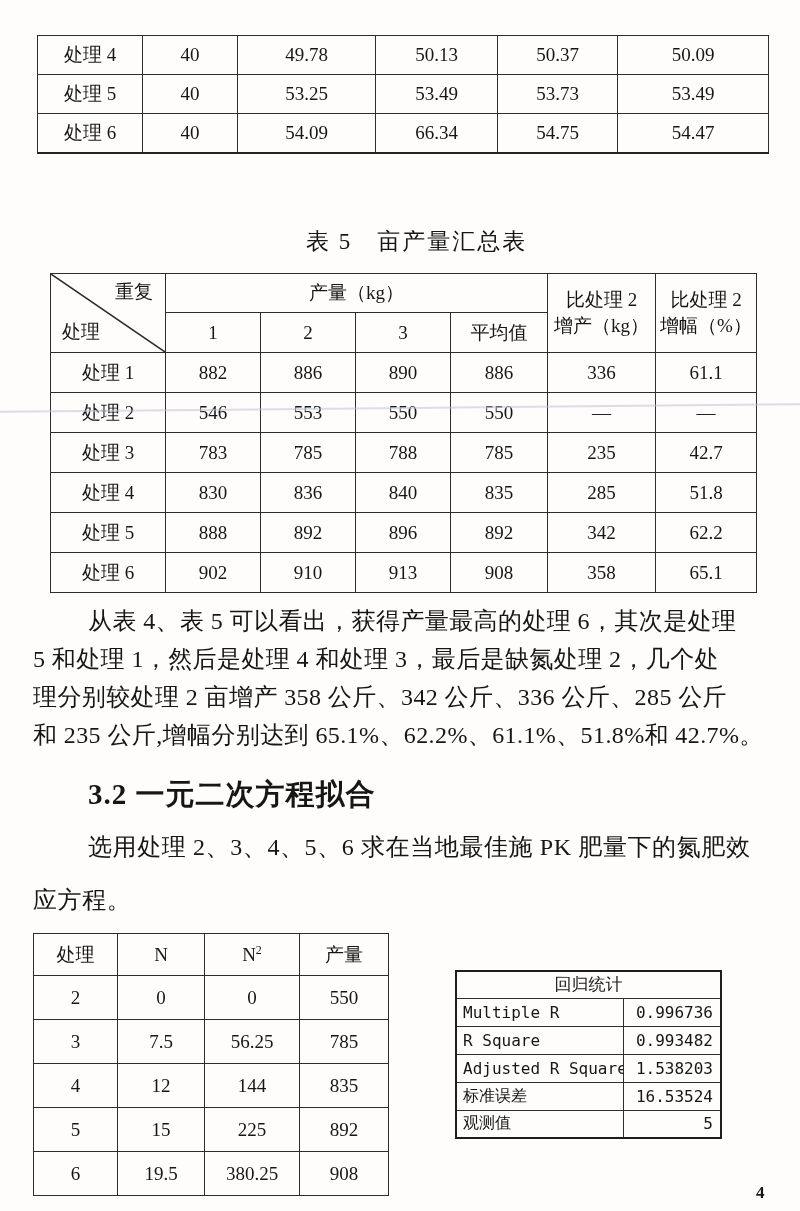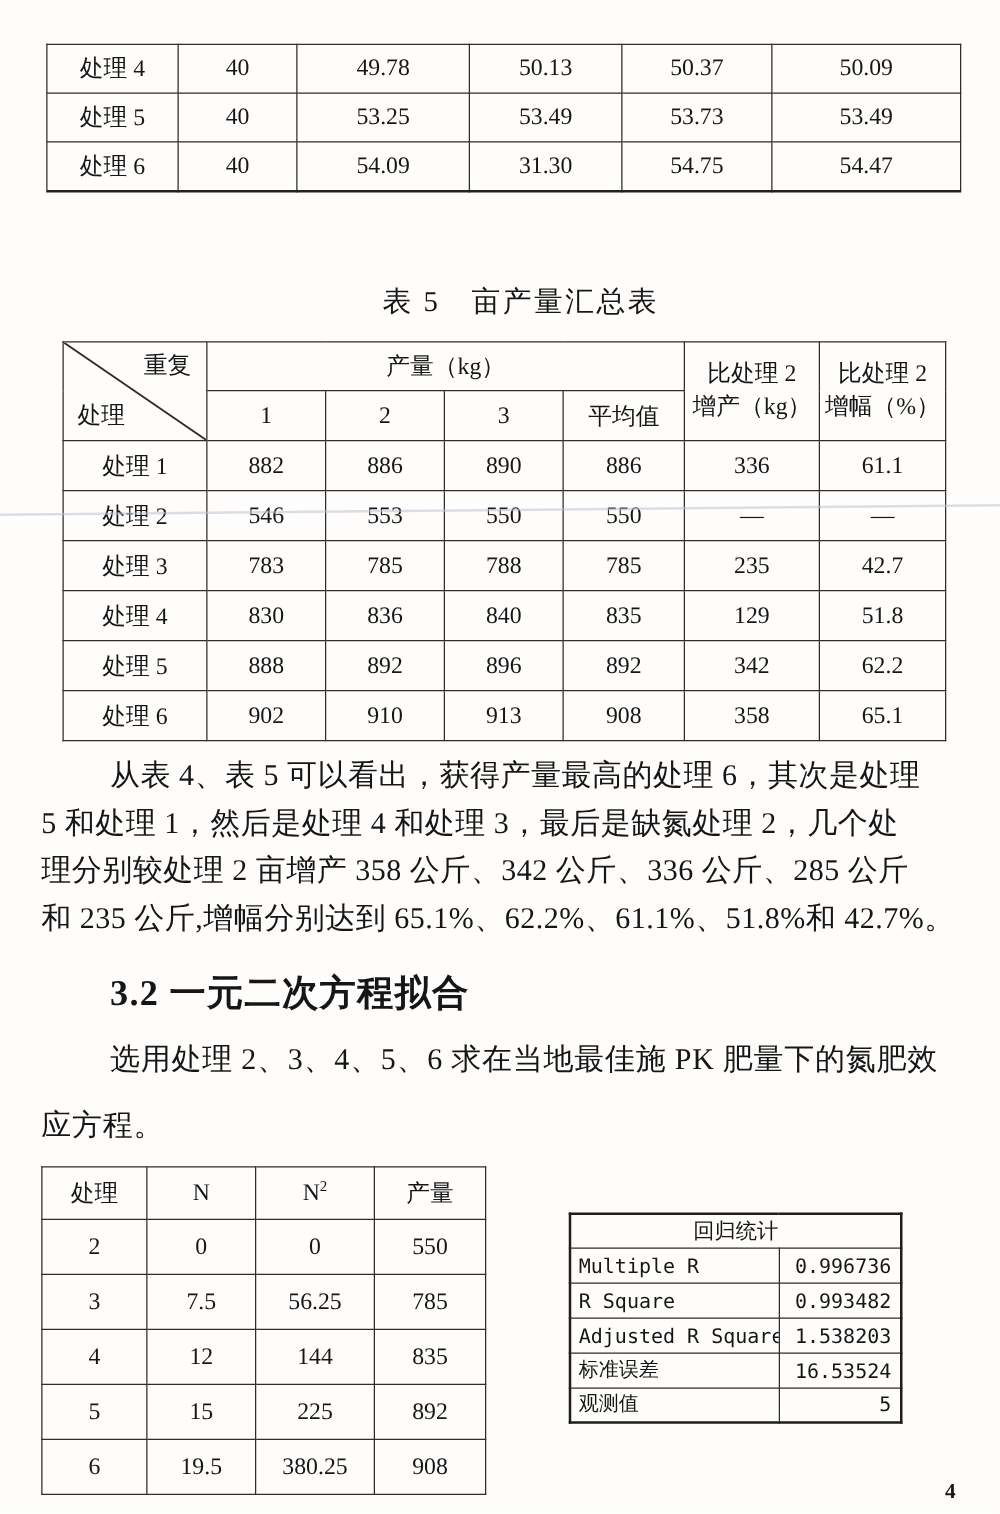--- a/index.html
+++ b/index.html
@@ -113,21 +113,21 @@
       <td>40</td>
       <td>53.25</td>
       <td>53.49</td>
       <td>53.73</td>
       <td>53.49</td>
     </tr>
     <tr>
       <td>处理 6</td>
       <td>40</td>
       <td>54.09</td>
-      <td>31.30</td>
+      <td>66.34</td>
       <td>54.75</td>
       <td>54.47</td>
     </tr>
   </tbody>
     </table>
 
   <div class="t5-title">表 5　亩产量汇总表</div>
 
   <table class="t5">
     <colgroup>
@@ -194,21 +194,21 @@
       <td>785</td>
       <td>235</td>
       <td>42.7</td>
     </tr>
     <tr class="brow">
       <td>处理 4</td>
       <td>830</td>
       <td>836</td>
       <td>840</td>
       <td>835</td>
-      <td>129</td>
+      <td>285</td>
       <td>51.8</td>
     </tr>
     <tr class="brow">
       <td>处理 5</td>
       <td>888</td>
       <td>892</td>
       <td>896</td>
       <td>892</td>
       <td>342</td>
       <td>62.2</td>

